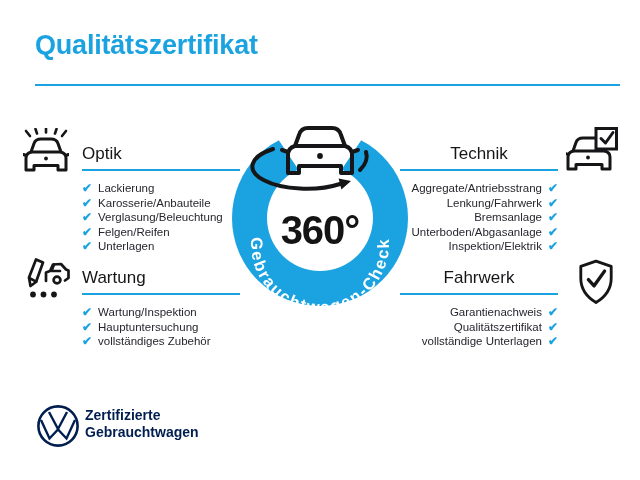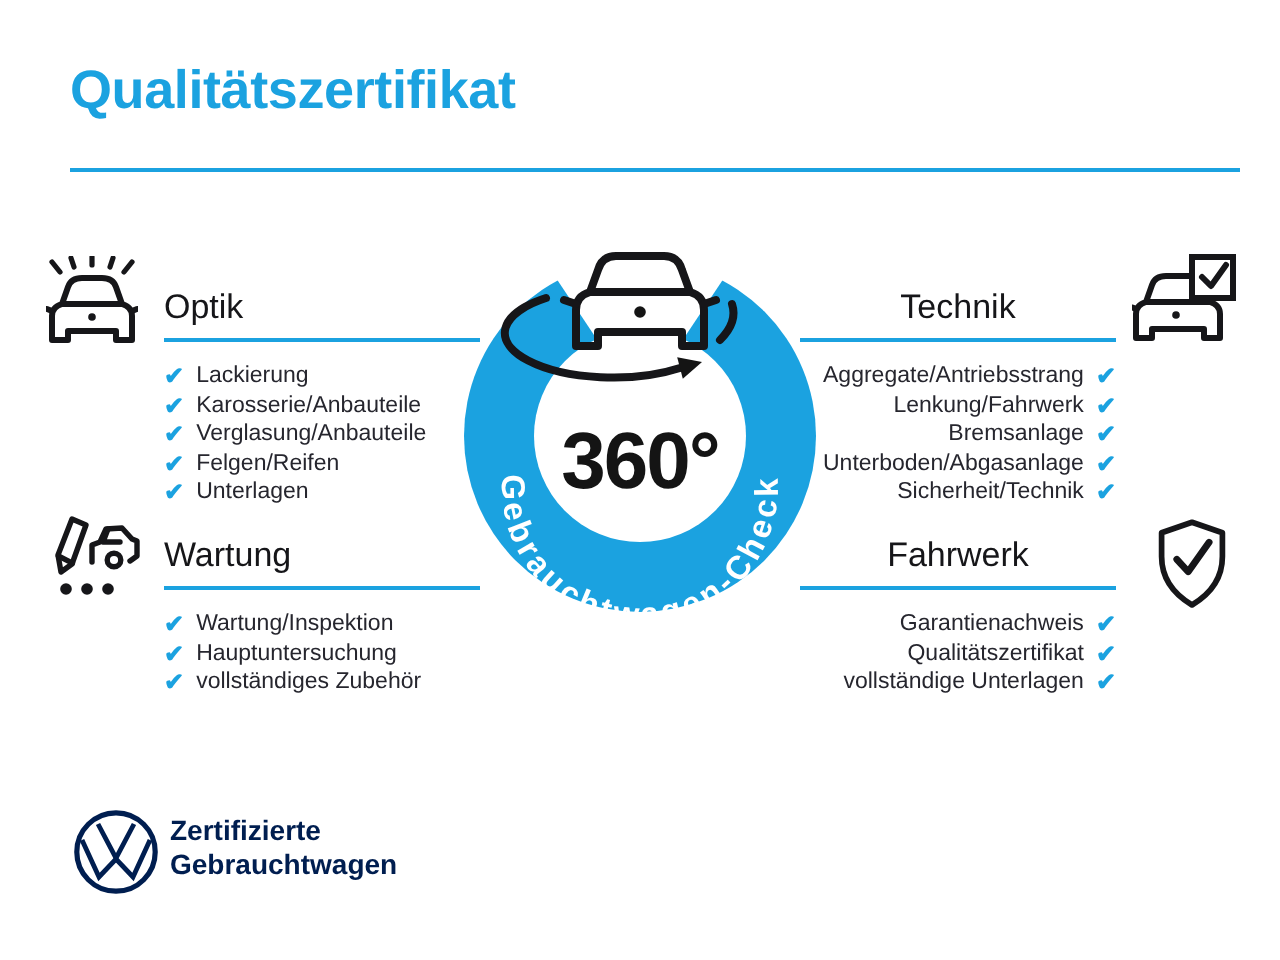--- a/index.html
+++ b/index.html
@@ -74,21 +74,21 @@
           <span>Lackierung</span>
         </li>
 
         <li>
           <span class="chk">✔</span>
           <span>Karosserie/Anbauteile</span>
         </li>
 
         <li>
           <span class="chk">✔</span>
-          <span>Verglasung/Anbauteile</span>
+          <span>Verglasung/Beleuchtung</span>
         </li>
 
         <li>
           <span class="chk">✔</span>
           <span>Felgen/Reifen</span>
         </li>
 
         <li>
           <span class="chk">✔</span>
           <span>Unterlagen</span>
@@ -129,21 +129,21 @@
           <span>Bremsanlage</span>
         </li>
 
         <li>
           <span class="chk">✔</span>
           <span>Unterboden/Abgasanlage</span>
         </li>
 
         <li>
           <span class="chk">✔</span>
-          <span>Sicherheit/Technik</span>
+          <span>Inspektion/Elektrik</span>
         </li>
       </ul>
   </section>
 
   <div class="icon" style="left:24px;top:258px">
     <svg width="46" height="42" viewBox="0 0 46 42">
       <g class="stroke" stroke-width="2.7">
         <path d="M12,1.5 L19,4.5 L12,24 L6.5,28 L5,19.5 Z"></path>
         <path d="M5.2,20 L12.2,23.6"></path>
         <path d="M22,23 L22,14.5 L26,13 L29,6.5 L37,6 L42,11.5 L44.5,12.5 L44.5,20 L41,22.5"></path>

